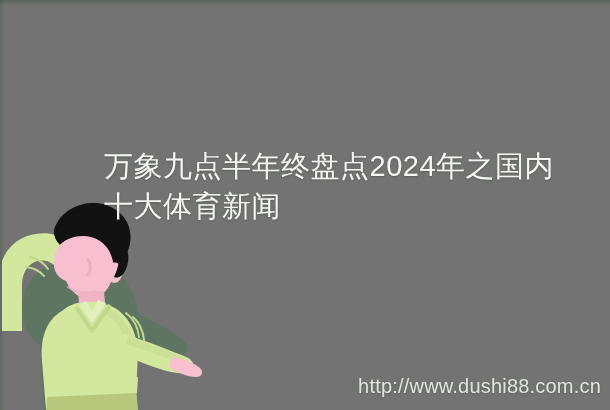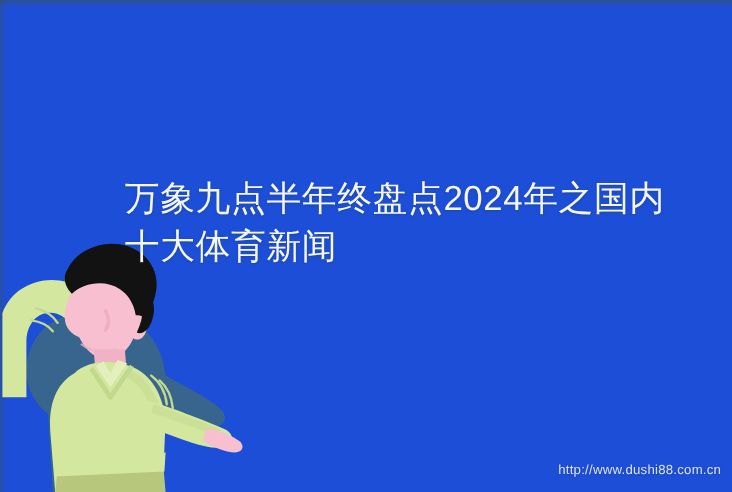--- a/index.html
+++ b/index.html
@@ -5,21 +5,21 @@
   html, body {
     margin: 0;
     padding: 0;
     background: #4a4a4a;
   }
   #canvas {
     position: relative;
     width: 610px;
     height: 410px;
     overflow: hidden;
-    background: #1d4ed8;
+    background: #737373;
     font-family: "Liberation Sans", "DejaVu Sans", sans-serif;
     -webkit-font-smoothing: antialiased;
   }
   
   .edge-top {
     position: absolute;
     left: 0; top: 0;
     width: 610px; height: 6px;
     background: linear-gradient(to bottom, rgba(60,85,62,0.45), rgba(60,85,62,0));
     pointer-events: none;
@@ -47,21 +47,21 @@
     white-space: normal;
     word-break: break-all;
   }
 
   
   .watermark {
     position: absolute;
     right: 9px;
     bottom: 12px;
     color: #E9EEE6;
-    font-size: 11px;
+    font-size: 20px;
     letter-spacing: 0.2px;
     opacity: 0.93;
     text-shadow: 0 1px 2px rgba(40,60,42,0.3);
   }
 
   
   .illustration {
     position: absolute;
     left: 0;
     bottom: 0;

